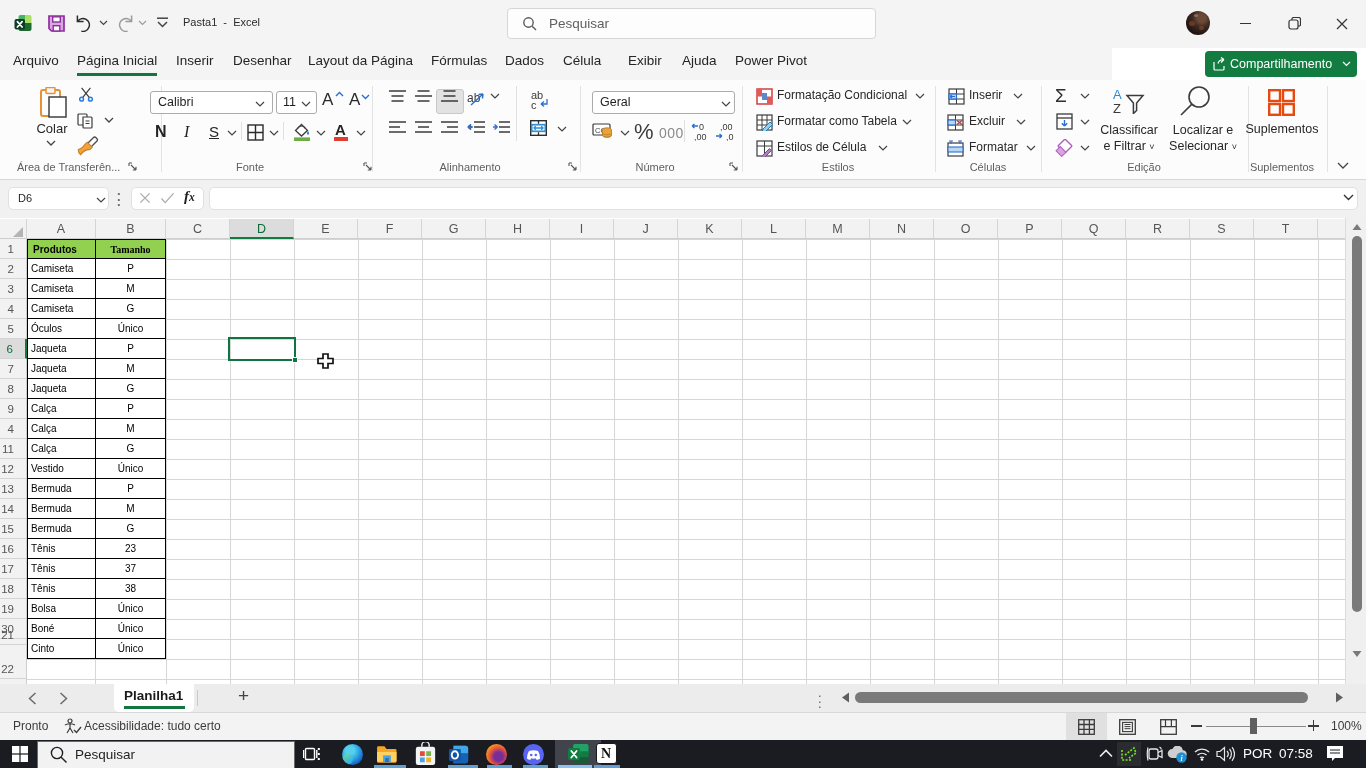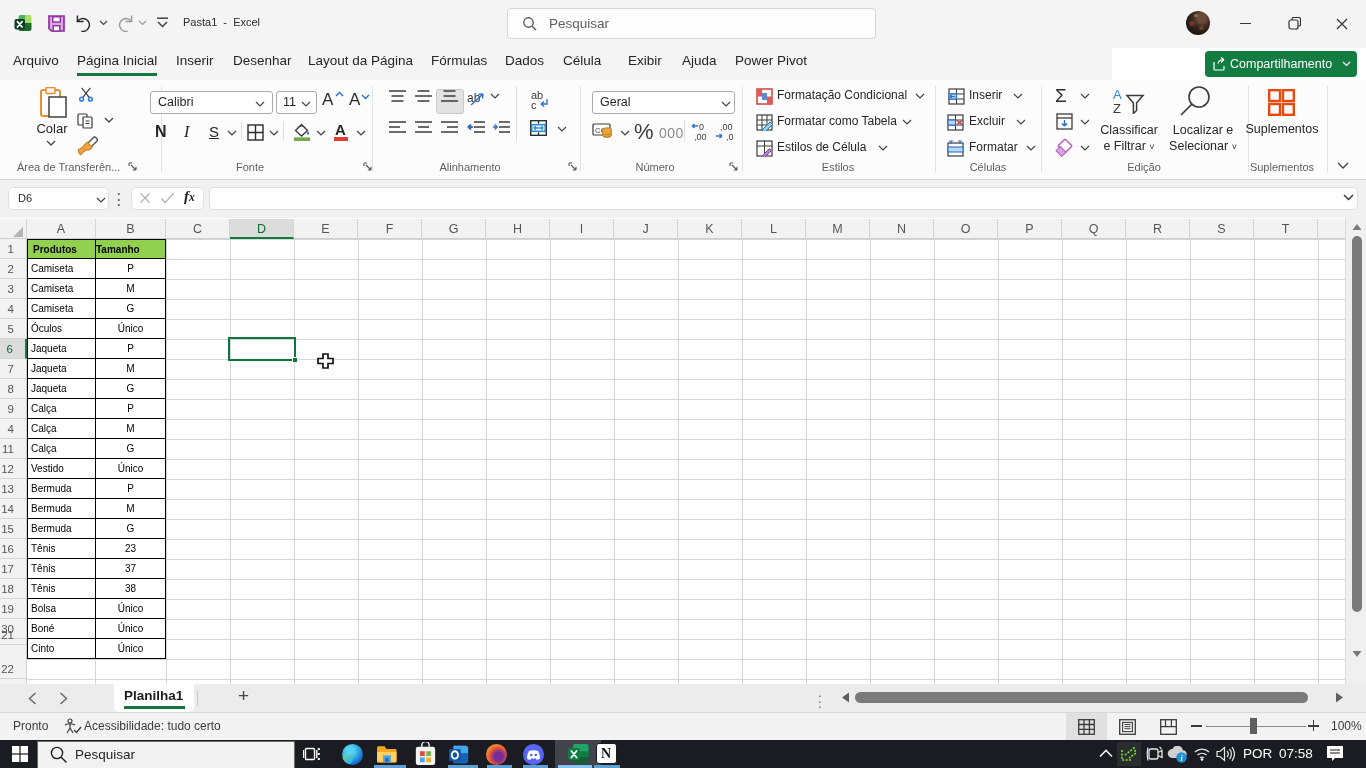--- a/index.html
+++ b/index.html
@@ -24,21 +24,21 @@
 #rowheads { left:0; top:239px; width:27px; height:445px; background:#f2f2f2; border-right:1px solid #cecece; }
 .rh { position:absolute; left:0; width:26px; height:20px; line-height:20px; text-align:right; padding-right:12px; font-size:11.5px; color:#555; border-bottom:1px solid #d4d4d4; }
 .ch.sel { background:#dcdcdc; color:#0c6b38; border-bottom:2px solid #107c41; height:20px; }
 .rh.sel { background:#dcdcdc; color:#0c6b38; border-right:2px solid #107c41; width:27px; }
 #gridarea { left:27px; top:239px; width:1318px; height:445px; background:#fff; }
 
 #dtable { left:27px; top:239px; border-left:1px solid #000; border-top:1px solid #000; display:grid; grid-template-columns:68px 70px; }
 #dtable div { border-right:1px solid #000; border-bottom:1px solid #000; height:20px; line-height:20px; font-size:10px; color:#000; background:#fff; padding-left:3px; }
 #dtable div.c { text-align:center; padding-left:0; }
 #dtable div.hd { background:#92d050; font-weight:bold; padding-left:5px; }
-#dtable div.hdc { background:#92d050; font-weight:bold; text-align:left; padding-left:0; }
+#dtable div.hdc { background:#92d050; font-weight:bold; text-align:center; padding-left:0;font-family:Liberation Serif, serif; }
 #dtable div:nth-child(-n+2){ height:19px; line-height:19px; }
 
 #sheetbar { left:0; top:684px; width:1366px; height:28px; background:#ececec; }
 #statusbar { left:0; top:712px; width:1366px; height:28px; background:#f3f3f3; border-top:1px solid #d8d8d8; font-size:12px; color:#3b3b3b; }
 #taskbar { left:0; top:740px; width:1366px; height:28px; background:#1a1c22; }
 
 #vscroll { left:1345px; top:218px; width:21px; height:466px; background:#f0f0f0; border-left:1px solid #dcdcdc; }
 </style>
 </head>
 <body>

